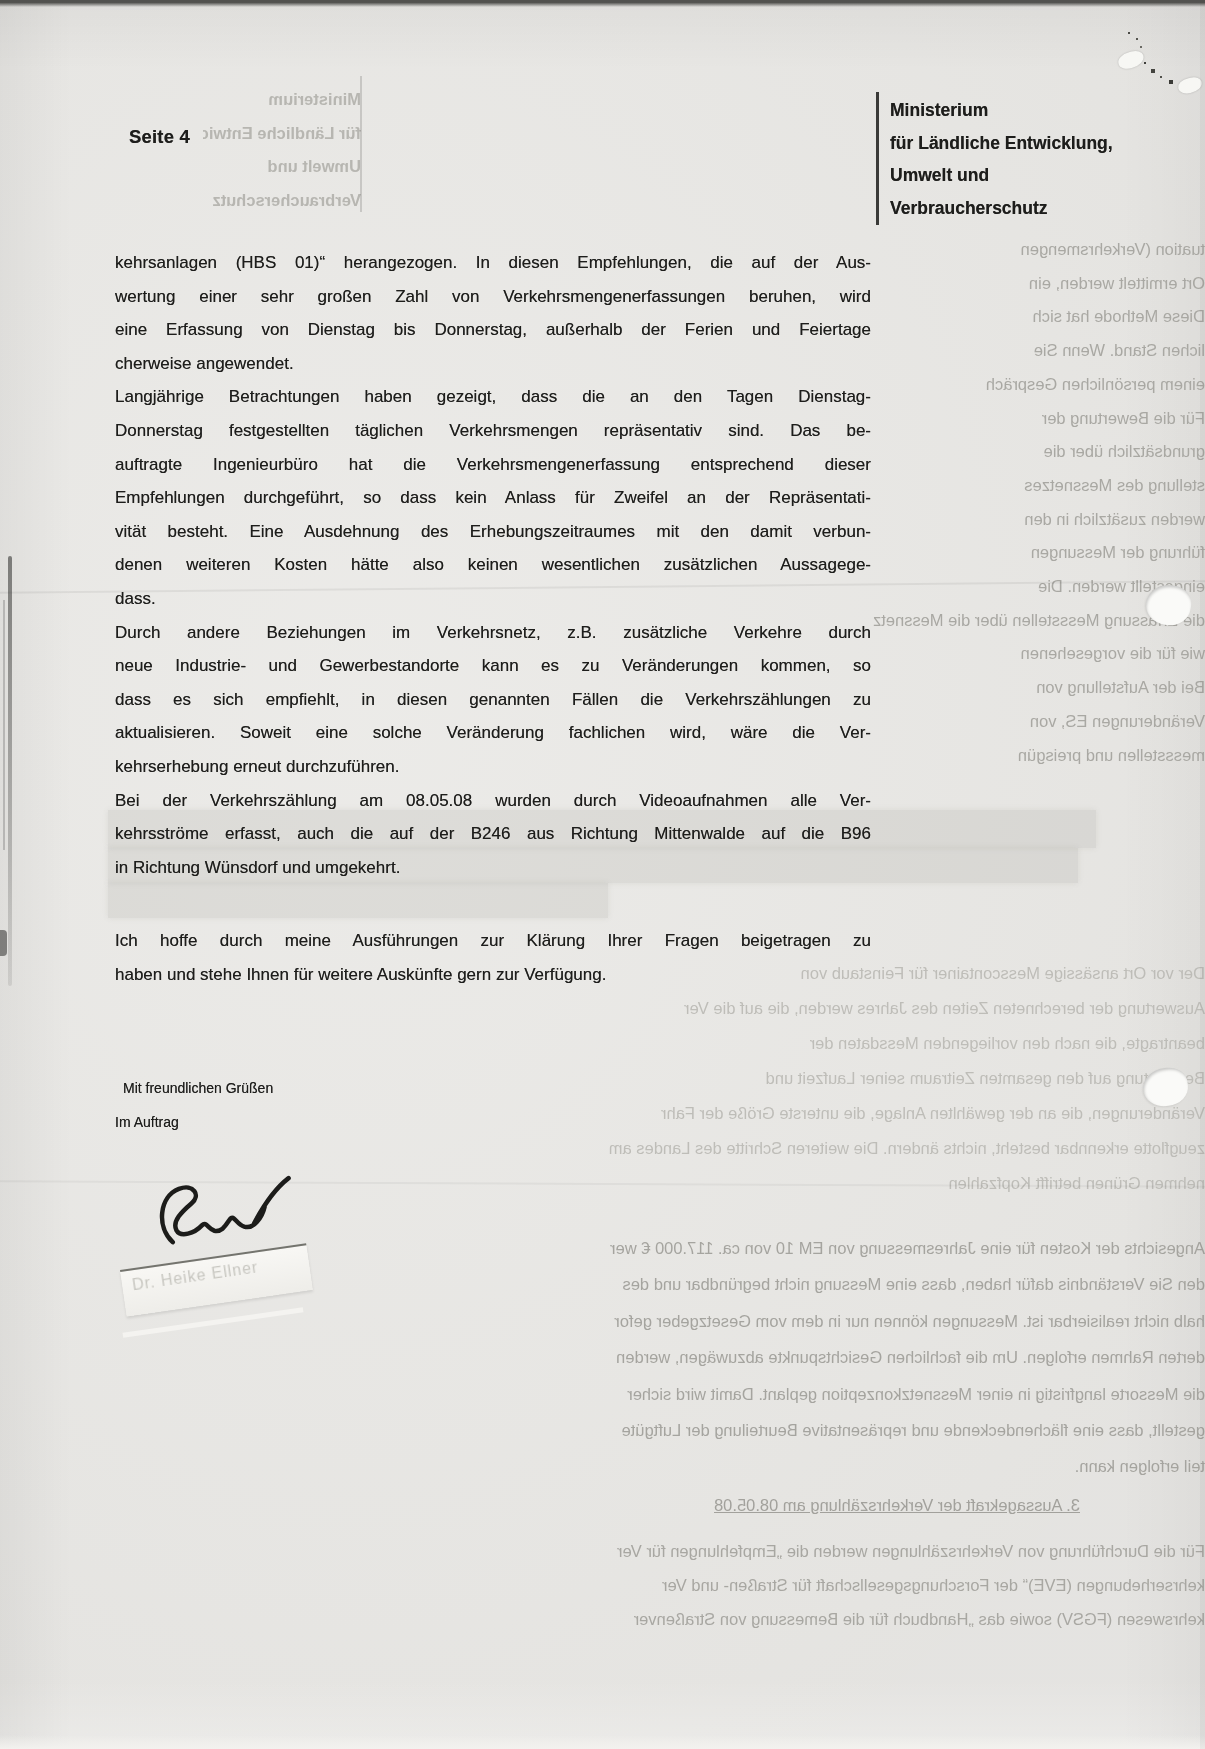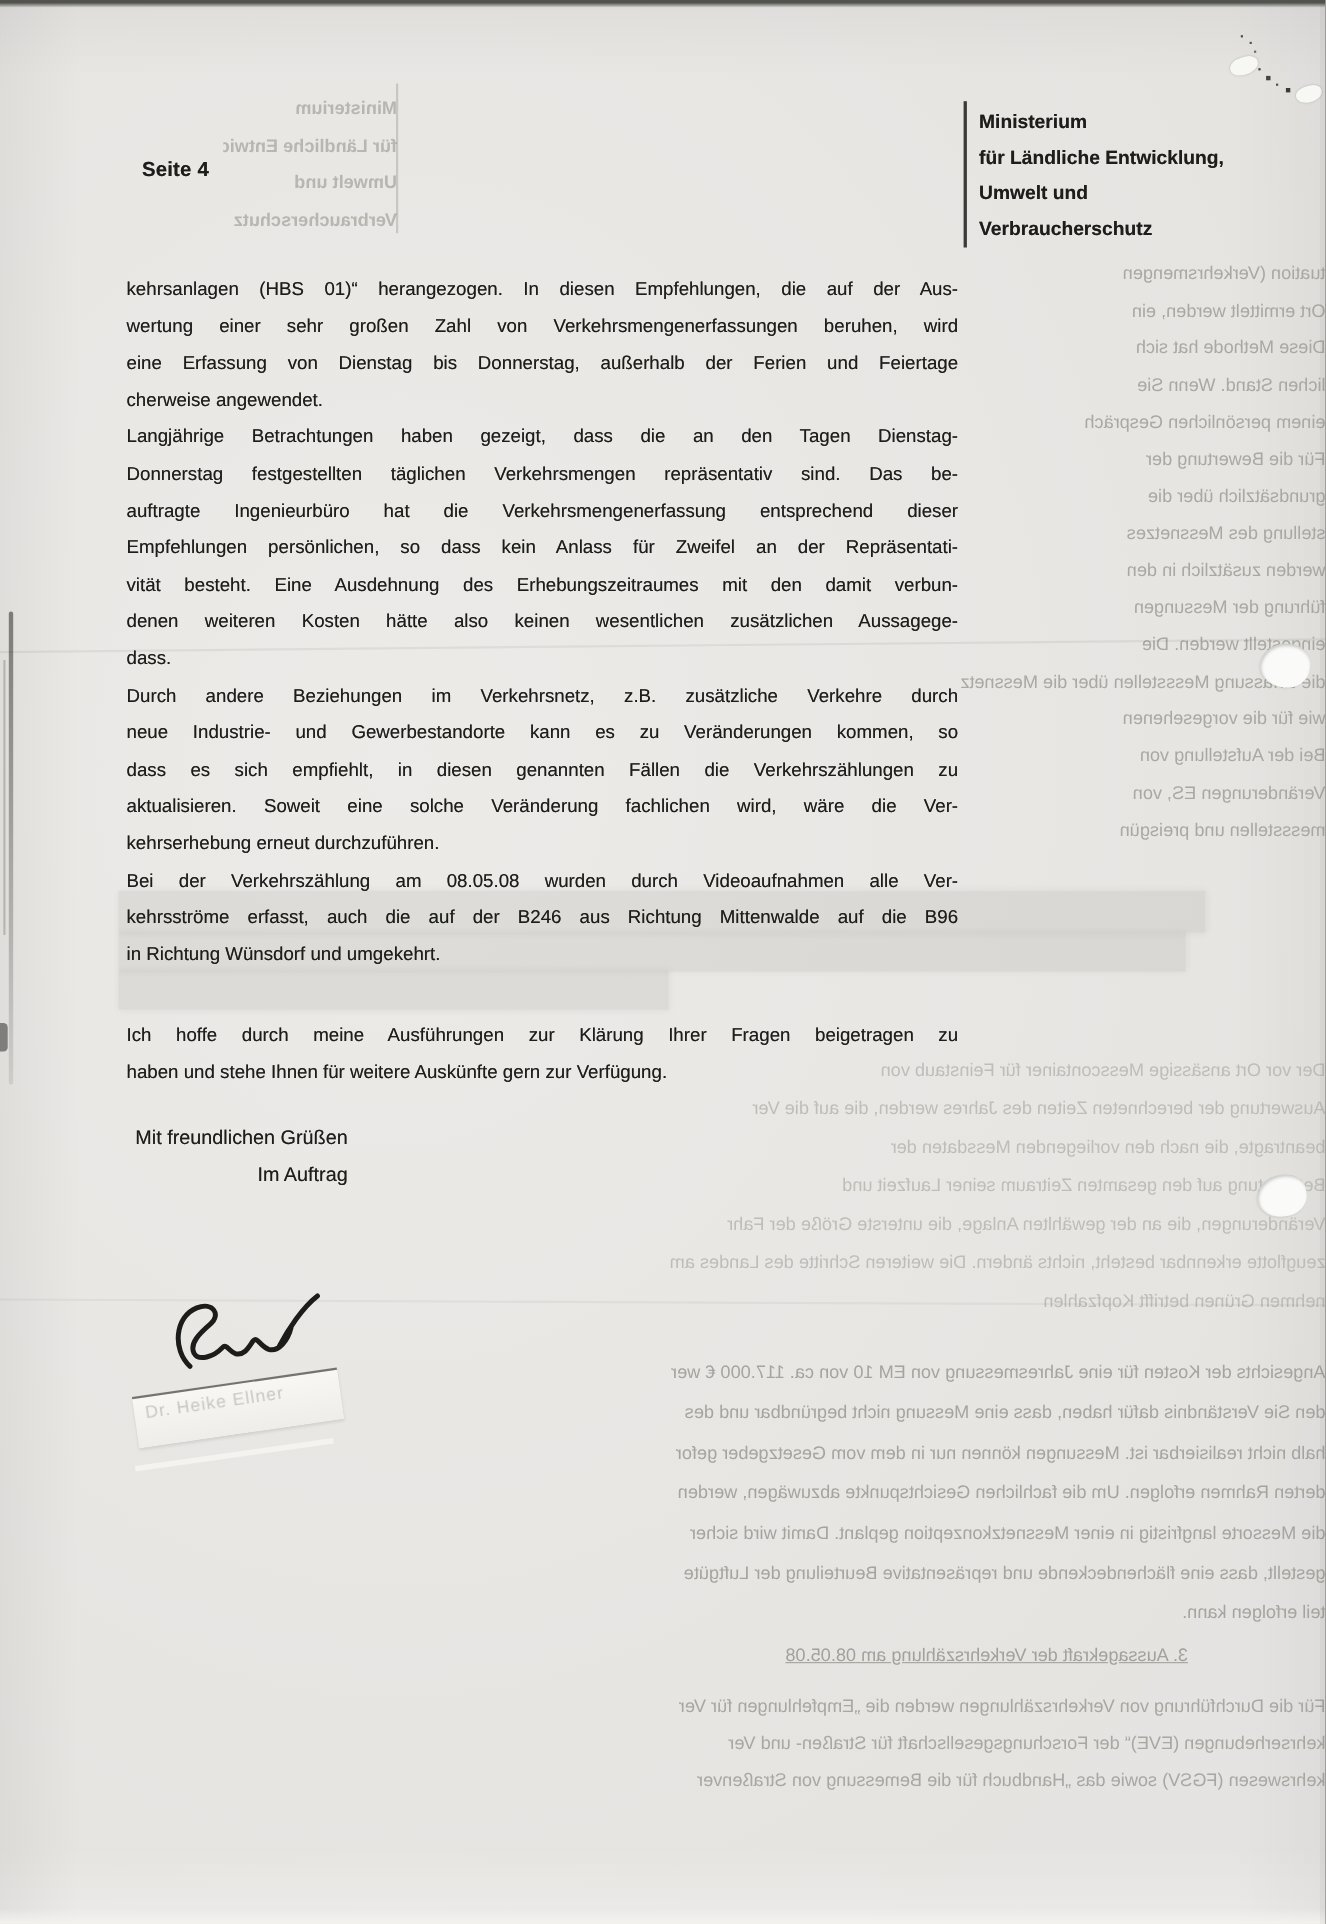--- a/index.html
+++ b/index.html
@@ -8,29 +8,29 @@
     background:#e9e8e5;
     background-image:
       linear-gradient(90deg, rgba(0,0,0,0.045), rgba(0,0,0,0) 6%, rgba(0,0,0,0) 93%, rgba(0,0,0,0.03)),
       linear-gradient(180deg, rgba(0,0,0,0.04), rgba(0,0,0,0) 4%, rgba(0,0,0,0) 96%, rgba(255,255,255,0.25)),
       radial-gradient(ellipse at 30% 40%, rgba(255,255,255,0.12), rgba(0,0,0,0.02) 80%);
     font-family:"Liberation Sans", sans-serif;
   }
   .abs{position:absolute;}
   
   .ink{color:#1d1d1b;text-shadow:0 0 0.6px rgba(25,25,23,0.65);z-index:3;}
-  #page-label{left:129px;top:143px;font-size:18.5px;font-weight:bold;letter-spacing:0.2px;}
+  #page-label{left:129px;top:126px;font-size:18.5px;font-weight:bold;letter-spacing:0.2px;}
   #ministry-rule{left:876px;top:92px;width:3px;height:133px;background:#3a3a38;z-index:3;}
   #ministry-block{left:890px;top:94px;z-index:3;}
   #ministry-block .line{font-size:17.5px;font-weight:bold;line-height:32.6px;white-space:nowrap;}
   #body-text{left:115px;top:246px;width:756px;font-size:17px;line-height:33.6px;z-index:3;}
   .para .line{text-align:justify;text-align-last:justify;}
   .para .line.last{text-align-last:left;}
   .para-gap{margin-top:40px;}
-  #closing-block{left:115px;top:1017px;font-size:18px;line-height:34px;z-index:3;text-align:right;}
+  #closing-block{left:115px;top:1071px;font-size:14px;line-height:34px;z-index:3;}
   #salutation{padding-left:8px;}
   
   .hl{background:rgba(100,100,92,0.10);box-shadow:0 0 6px rgba(100,100,92,0.10);z-index:1;}
   #hl-1{left:108px;top:810px;width:988px;height:38px;}
   #hl-2{left:108px;top:848px;width:970px;height:35px;}
   #hl-3{left:108px;top:883px;width:500px;height:35px;}
   
   .bleed{transform:scaleX(-1);filter:blur(0.55px);overflow:hidden;z-index:0;}
   .bleed .line{white-space:nowrap;}
   #bleed-ministry{left:203px;top:83px;width:158px;font-size:16.5px;font-weight:bold;color:#b7b6b1;}
@@ -147,21 +147,21 @@
     <div class="para">
         <div class="line">kehrsanlagen (HBS 01)“ herangezogen. In diesen Empfehlungen, die auf der Aus-</div>
         <div class="line">wertung einer sehr großen Zahl von Verkehrsmengenerfassungen beruhen, wird</div>
         <div class="line">eine Erfassung von Dienstag bis Donnerstag, außerhalb der Ferien und Feiertage</div>
         <div class="line last">cherweise angewendet.</div>
       </div>
     <div class="para">
         <div class="line">Langjährige Betrachtungen haben gezeigt, dass die an den Tagen Dienstag-</div>
         <div class="line">Donnerstag festgestellten täglichen Verkehrsmengen repräsentativ sind. Das be-</div>
         <div class="line">auftragte Ingenieurbüro hat die Verkehrsmengenerfassung entsprechend dieser</div>
-        <div class="line">Empfehlungen persönlichen, so dass kein Anlass für Zweifel an der Repräsentati-</div>
+        <div class="line">Empfehlungen durchgeführt, so dass kein Anlass für Zweifel an der Repräsentati-</div>
         <div class="line">vität besteht. Eine Ausdehnung des Erhebungszeitraumes mit den damit verbun-</div>
         <div class="line">denen weiteren Kosten hätte also keinen wesentlichen zusätzlichen Aussagege-</div>
         <div class="line last">dass.</div>
       </div>
     <div class="para">
         <div class="line">Durch andere Beziehungen im Verkehrsnetz, z.B. zusätzliche Verkehre durch</div>
         <div class="line">neue Industrie- und Gewerbestandorte kann es zu Veränderungen kommen, so</div>
         <div class="line">dass es sich empfiehlt, in diesen genannten Fällen die Verkehrszählungen zu</div>
         <div class="line">aktualisieren. Soweit eine solche Veränderung fachlichen wird, wäre die Ver-</div>
         <div class="line last">kehrserhebung erneut durchzuführen.</div>

